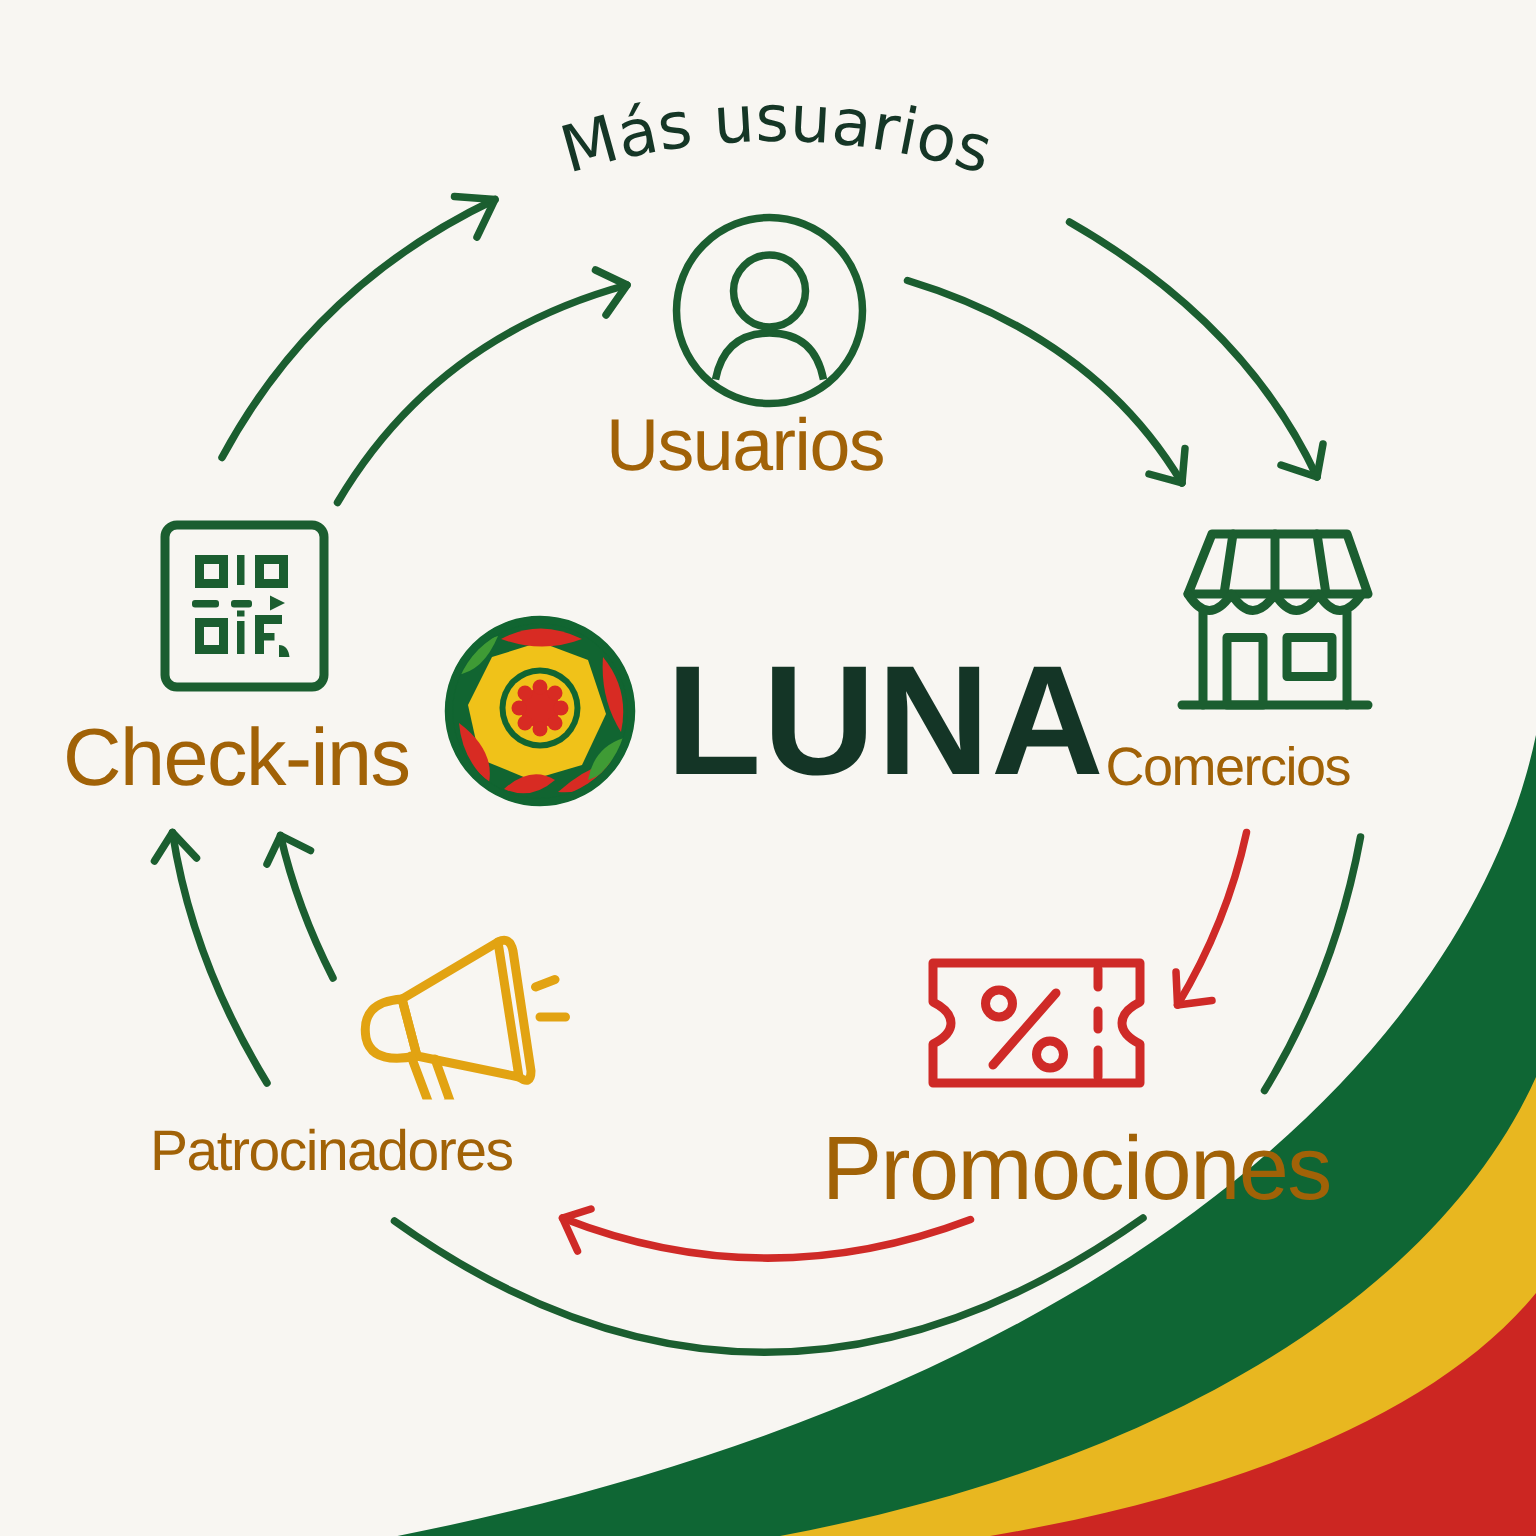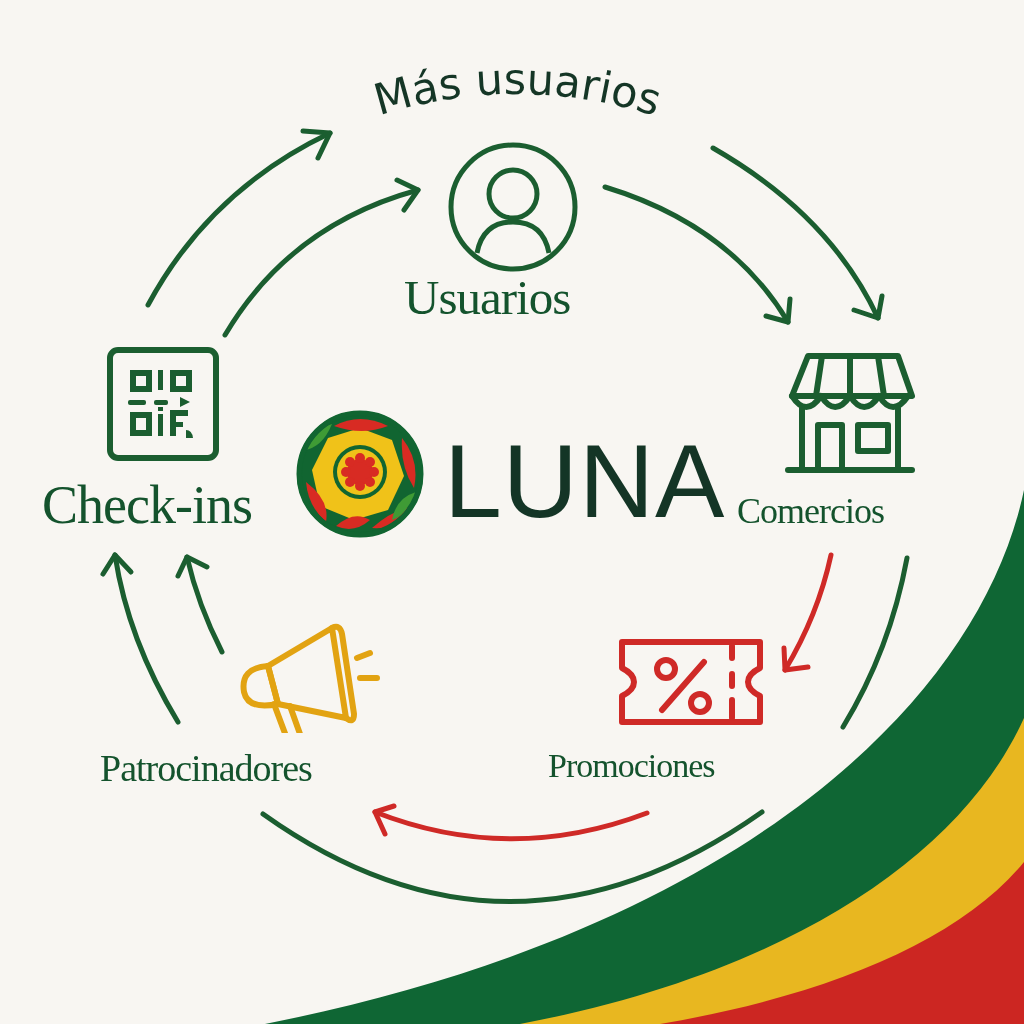--- a/index.html
+++ b/index.html
@@ -3,26 +3,26 @@
 <meta charset="utf-8">
 <style>
   html, body { margin: 0; padding: 0; }
   body {
     width: 1024px; height: 1024px; overflow: hidden;
     background: #f8f6f2; position: relative;
     font-family: "DejaVu Sans", "Liberation Sans", sans-serif;
   }
   svg.layer { position: absolute; left: 0; top: 0; }
   .label {
-    position: absolute; color: #14532d; white-space: nowrap;
-    font-family: Liberation Serif, serif; letter-spacing: -1px;
+    position: absolute; color: #a16207; white-space: nowrap;
+    font-family: Liberation Sans, sans-serif; letter-spacing: -1px;
     line-height: 1;
   }
   .brand {
-    position: absolute; color: #143526; font-weight: normal;
+    position: absolute; color: #143526; font-weight: bold;
     font-family: "Liberation Sans", "DejaVu Sans", sans-serif;
     line-height: 1; white-space: nowrap;
   }
   .node { position: absolute; }
 </style>
 </head>
 <body>
 
 <svg class="layer" width="1024" height="1024" viewBox="0 0 1024 1024">
   <path fill="#0f6634" d="M1024,490 C980,700 740,930 265,1024 L1024,1024 Z"></path>
@@ -111,21 +111,21 @@
 
 <div class="node" style="left:612px;top:634px;width:158px;height:96px;">
   <svg width="158" height="96" viewBox="0 0 158 96" fill="none" stroke="#cf2a27" stroke-width="6" stroke-linecap="round" stroke-linejoin="round">
     <path d="M10,8 L148,8 L148,34 Q136,40 136,48 Q136,56 148,62 L148,88 L10,88 L10,62 Q22,56 22,48 Q22,40 10,34 Z"></path>
     <circle cx="54" cy="35" r="9"></circle>
     <circle cx="88" cy="69" r="9"></circle>
     <path d="M92,28 L50,76"></path>
     <path d="M120,12 L120,24 M120,40 L120,52 M120,66 L120,84"></path>
   </svg>
 </div>
-<div class="label" style="left:548px;top:749px;font-size:34px;">Promociones</div>
+<div class="label" style="left:548px;top:749px;font-size:60px;">Promociones</div>
 
 <div class="node" style="left:232px;top:618px;width:150px;height:115px;">
   <svg width="150" height="115" viewBox="0 0 150 115" fill="none" stroke="#e2a312" stroke-width="6" stroke-linecap="round" stroke-linejoin="round">
     <path d="M36,48 L100,10 L114,100 L46,86 Z"></path>
     <path d="M100,10 Q108,6 110,16 L122,96 Q122,106 114,100"></path>
     <path d="M36,48 Q8,50 12,74 Q16,92 46,86"></path>
     <path d="M36,48 L46,86"></path>
     <path d="M42,86 L54,118 Q56,124 62,120 L68,116 L58,88"></path>
     <path d="M125,40 L138,35 M128,60 L145,60"></path>
   </svg>

